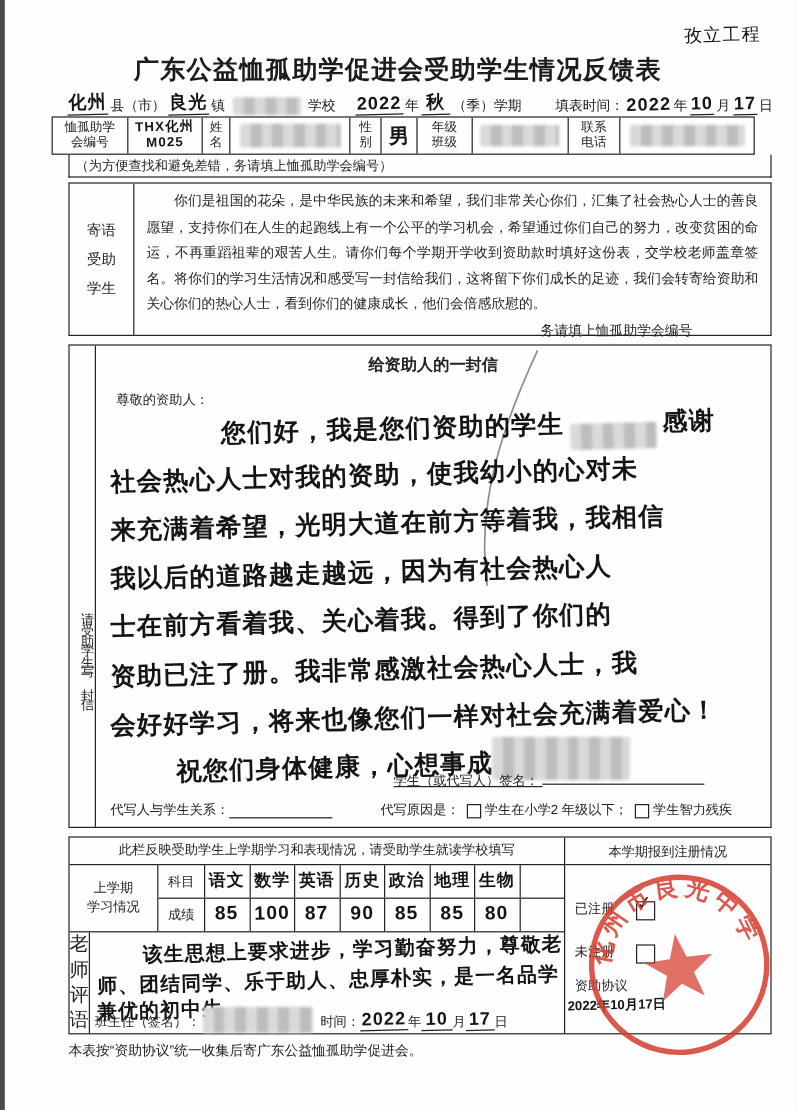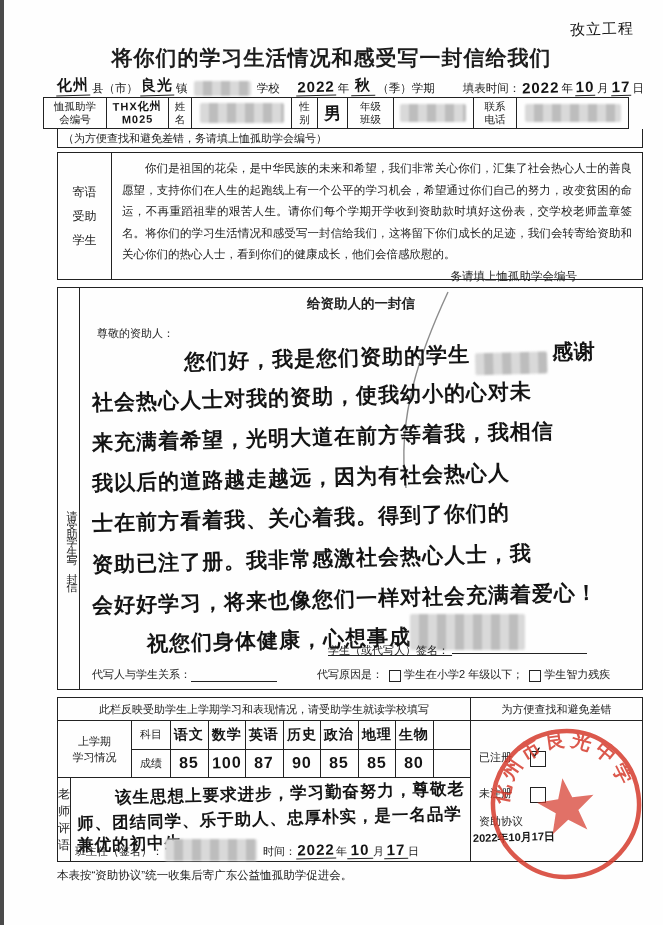--- a/index.html
+++ b/index.html
@@ -75,42 +75,42 @@
         align-items:center;justify-content:center;font-size:11px;line-height:16px;}
   .study-grid{flex:1;display:flex;flex-direction:column;}
   .study-row{flex:1;display:flex;}
   .study-row.first{border-bottom:1px solid #222;}
   .sg-label{width:38px;border-right:1px solid #222;display:flex;align-items:center;
         justify-content:center;font-size:11px;font-family:Liberation Serif, serif;}
   .sg-cell{flex:1;border-right:1px solid #222;display:flex;align-items:center;justify-content:center;}
   .sg-cell:last-child{border-right:none;}
   .comment{flex:1;display:flex;}
   .comment-label{width:73px;border-right:1px solid #222;display:flex;align-items:center;
-        justify-content:center;font-size:12px;}
+        justify-content:center;font-size:16px;}
   .comment-body{flex:1;position:relative;padding:3px 6px;}
   .c-line{font-size:16.5px;line-height:25px;white-space:nowrap;}
   .c-line.ind{text-indent:38px;}
   .teacher-row{position:absolute;bottom:2px;left:4px;right:2px;font-size:11px;display:flex;
         align-items:flex-end;white-space:nowrap;}
   .rep-right{flex:1;display:flex;flex-direction:column;position:relative;}
   .reg-item{position:absolute;font-size:11px;display:flex;align-items:center;}
   .stamp{position:absolute;right:-4px;top:26px;width:160px;height:160px;opacity:.85;
         transform:rotate(-8deg);pointer-events:none;}
 
   .footer{position:absolute;left:57px;top:868px;font-size:11.5px;}
   .stroke-svg{position:absolute;left:0;top:0;width:565px;height:403px;pointer-events:none;}
 </style>
 </head>
 <body>
 
 <div class="page">
   <div class="scan-edge"></div>
 
   <div class="corner-note hw hw-faint">孜立工程</div>
-  <div class="title">将你们的学习生活情况和感受写一封信给我们</div>
+  <div class="title">广东公益恤孤助学促进会受助学生情况反馈表</div>
 
   <div class="header-line">
     <span class="hw hw-md u" style="min-width:34px">化州</span>
     <span class="sp">县（市）</span>
     <span class="hw hw-md u" style="min-width:34px">良光</span>
     <span class="sp">镇</span>
     <span class="blur" style="width:62px;height:15px;margin:0 4px"></span>
     <span class="sp">学校</span>
     <span class="hw hw-md u" style="min-width:40px;margin-left:14px">2022</span>
     <span class="sp">年</span>
@@ -297,21 +297,21 @@
             <span>年</span>
             <span class="hw hw-md u" style="min-width:26px">10</span>
             <span>月</span>
             <span class="hw hw-md u" style="min-width:24px">17</span>
             <span>日</span>
           </div>
         </div>
       </div>
     </div>
     <div class="rep-right">
-      <div class="rep-header">为方便查找和避免差错</div>
+      <div class="rep-header">本学期报到注册情况</div>
       <div class="reg-item" style="left:8px;top:52px">
         <span>已注册</span>
         <span class="cbx" style="width:16px;height:16px;margin-left:18px">
           <span class="tick hw">✓</span>
         </span>
       </div>
       <div class="reg-item" style="left:8px;top:88px">
         <span>未注册</span>
         <span class="cbx" style="width:16px;height:16px;margin-left:18px"></span>
       </div>

